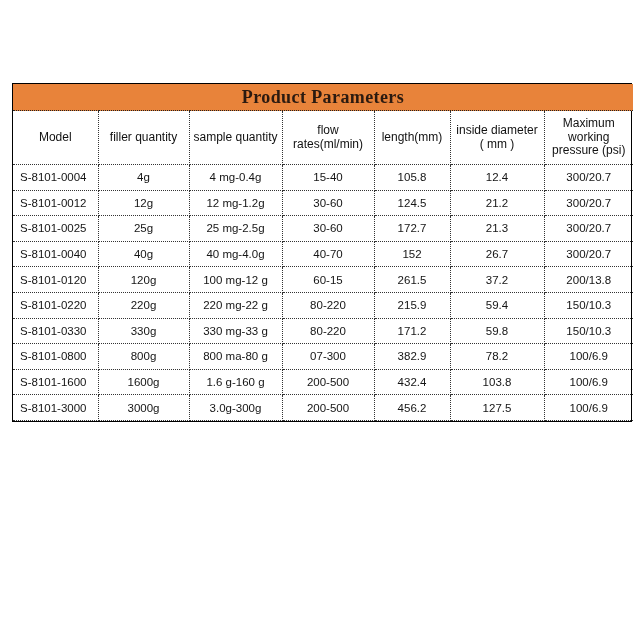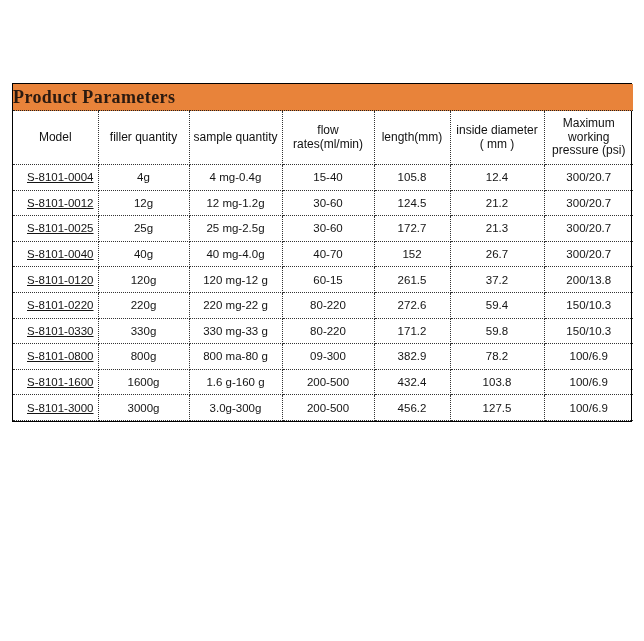--- a/index.html
+++ b/index.html
@@ -36,21 +36,21 @@
     width: 100%;
     border-collapse: collapse;
     table-layout: fixed;
     font-size: 11.5px;
   }
 
   
   .title-cell {
     background: #e8833a;
     color: #2b1a10;
-    text-align: left;
+    text-align: center;
     font-family: "Liberation Serif", serif;
     font-size: 18px;
     font-weight: 700;
     letter-spacing: 0.4px;
     height: 26px;
     padding: 0;
     border-bottom: 1.5px dotted #222;
     white-space: nowrap;
   }
 
@@ -76,21 +76,21 @@
     padding: 0 4px;
     text-align: center;
     vertical-align: middle;
     font-size: 11.5px;
     color: #141414;
     border-right: 1.2px dotted #333;
     border-bottom: 1.2px dotted #333;
     white-space: nowrap;
   }
   tbody.spec-body td:last-child { border-right: none; }
-  tbody.spec-body td.col-model { text-align: right; padding-left: 7px; text-decoration: underline; }
+  tbody.spec-body td.col-model { text-align: left; padding-left: 7px; }
 
   
   tr.note-row td {
     height: 25px;
     padding: 0 6px;
     text-align: left;
     vertical-align: middle;
     font-size: 11.5px;
     color: #141414;
     border-bottom: 1.2px dotted #333;
@@ -168,49 +168,49 @@
             <td>40g</td>
             <td>40 mg-4.0g</td>
             <td>40-70</td>
             <td>152</td>
             <td>26.7</td>
             <td>300/20.7</td>
           </tr>
           <tr>
             <td class="col-model">S-8101-0120</td>
             <td>120g</td>
-            <td>120 mg-12 g</td>
+            <td>100 mg-12 g</td>
             <td>60-15</td>
             <td>261.5</td>
             <td>37.2</td>
             <td>200/13.8</td>
           </tr>
           <tr>
             <td class="col-model">S-8101-0220</td>
             <td>220g</td>
             <td>220 mg-22 g</td>
             <td>80-220</td>
-            <td>272.6</td>
+            <td>215.9</td>
             <td>59.4</td>
             <td>150/10.3</td>
           </tr>
           <tr>
             <td class="col-model">S-8101-0330</td>
             <td>330g</td>
             <td>330 mg-33 g</td>
             <td>80-220</td>
             <td>171.2</td>
             <td>59.8</td>
             <td>150/10.3</td>
           </tr>
           <tr>
             <td class="col-model">S-8101-0800</td>
             <td>800g</td>
             <td>800 ma-80 g</td>
-            <td>09-300</td>
+            <td>07-300</td>
             <td>382.9</td>
             <td>78.2</td>
             <td>100/6.9</td>
           </tr>
           <tr>
             <td class="col-model">S-8101-1600</td>
             <td>1600g</td>
             <td>1.6 g-160 g</td>
             <td>200-500</td>
             <td>432.4</td>

